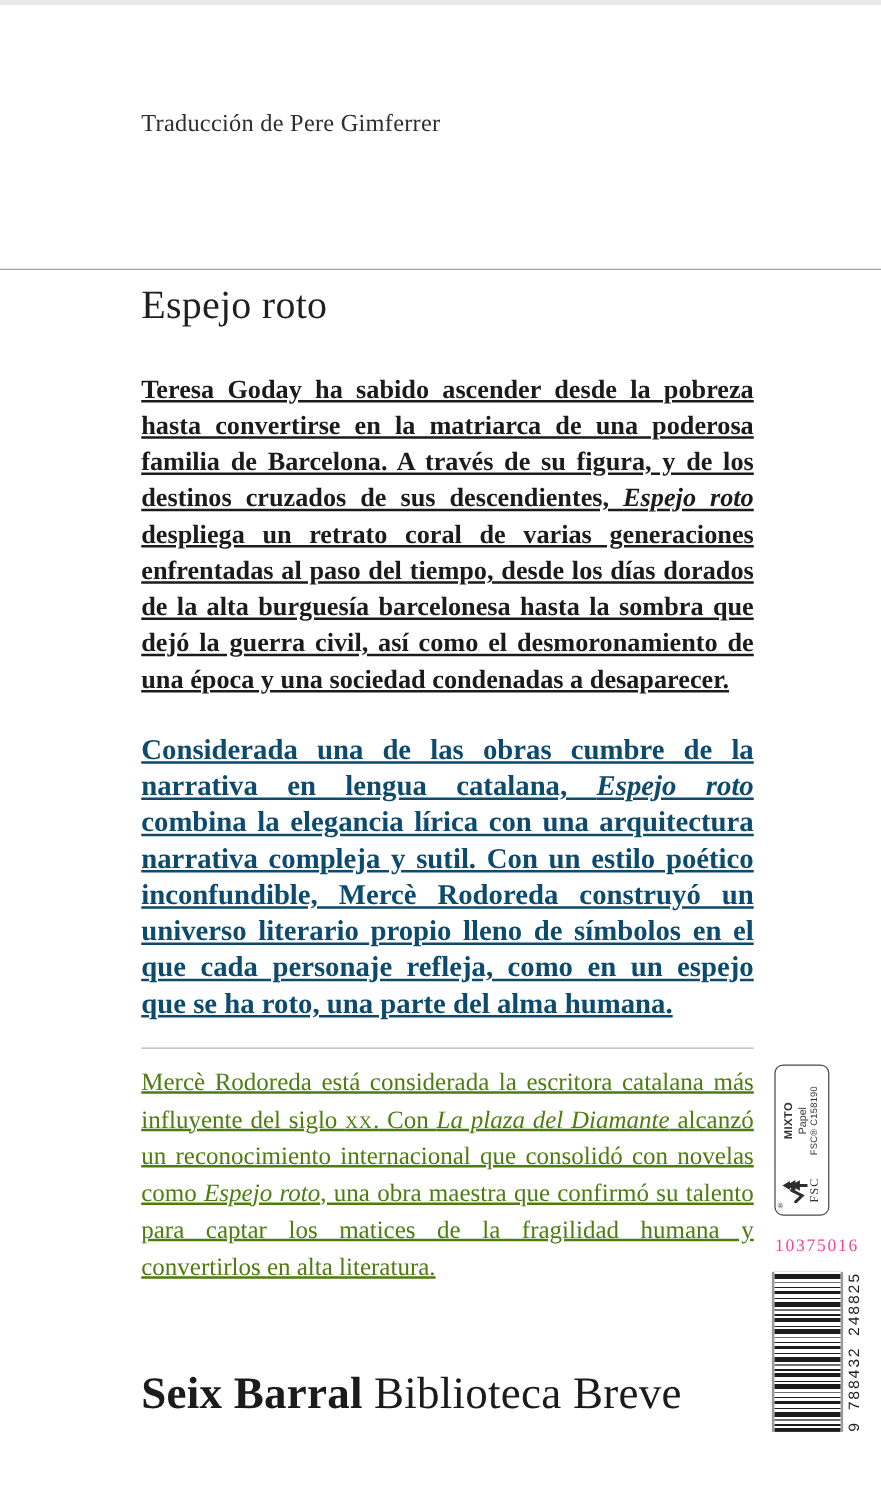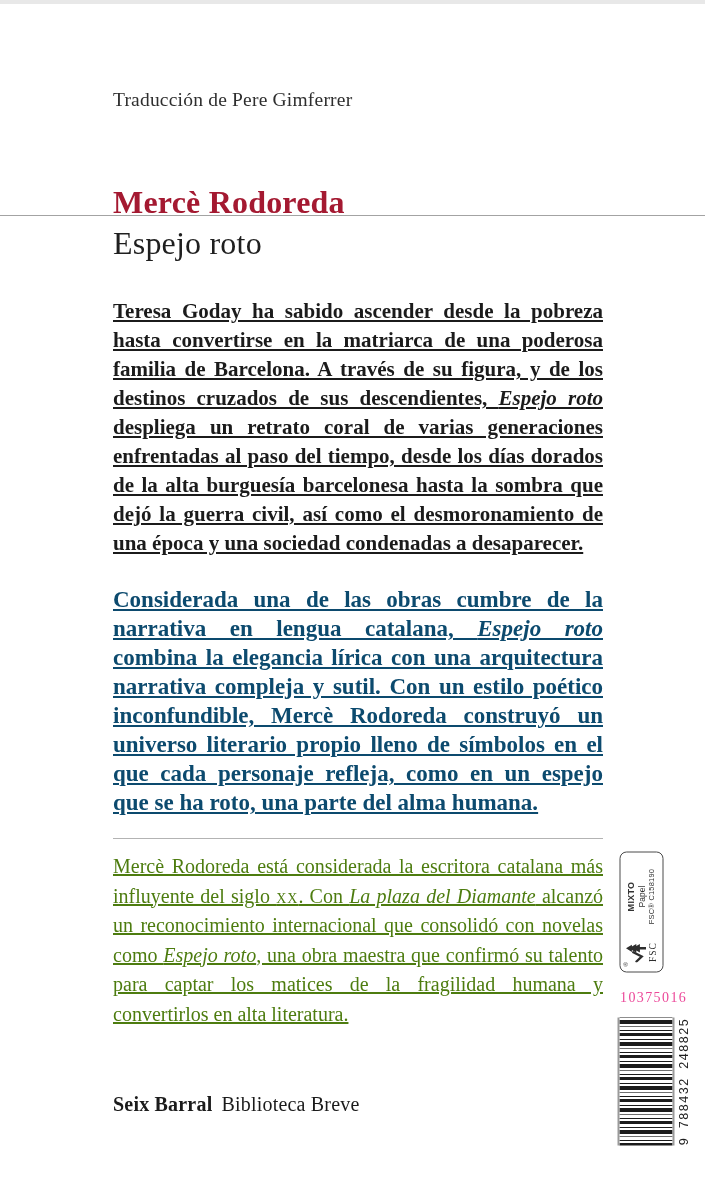--- a/index.html
+++ b/index.html
@@ -93,34 +93,33 @@
     box-sizing:border-box;
   }
   .barcode-num{
     margin-top:3px;
     font-family:"Liberation Mono",monospace;
     font-size:12.5px;letter-spacing:1px;color:#1f1f1f;white-space:nowrap;
   }
   
   .publisher{
     position:absolute;left:113px;top:1089px;
-    font-size:20px;color:#1b1b1b;letter-spacing:.2px;
+    font-size:36px;color:#1b1b1b;letter-spacing:.2px;
   }
   .publisher .imprint{font-weight:700;}
   .publisher .collection{font-weight:400;margin-left:9px;}
 </style>
 </head>
 <body>
 
 <div class="page">
 
   <div class="translator">Traducción de Pere Gimferrer</div>
 
   <div class="rule-full"></div>
-  <div class="author">Mercè Rodoreda</div>
   <div class="booktitle">Espejo roto</div>
 
   <div class="copy">
     <p class="p-lead"><span>Teresa Goday ha sabido ascender desde la pobreza hasta convertirse en la matriarca de una poderosa familia de Barcelona. A través de su figura, y de los destinos cruzados de sus descendientes, </span><span class="it">Espejo roto</span><span> despliega un retrato coral de varias generaciones enfrentadas al paso del tiempo, desde los días dorados de la alta burguesía barcelonesa hasta la sombra que dejó la guerra civil, así como el desmoronamiento de una época y una sociedad condenadas a desaparecer.</span></p>
     <p class="p-red"><span>Considerada una de las obras cumbre de la narrativa en lengua catalana, </span><span class="it">Espejo roto</span><span> combina la elegancia lírica con una arquitectura narrativa compleja y sutil. Con un estilo poético inconfundible, Mercè Rodoreda construyó un universo literario propio lleno de símbolos en el que cada personaje refleja, como en un espejo que se ha roto, una parte del alma humana.</span></p>
     <div class="divider"></div>
     <p class="p-bio"><span>Mercè Rodoreda está considerada la escritora catalana más influyente del siglo </span><span class="sc">xx</span><span>. Con </span><span class="it">La plaza del Diamante</span><span> alcanzó un reconocimiento internacional que consolidó con novelas como </span><span class="it">Espejo roto</span><span>, una obra maestra que confirmó su talento para captar los matices de la fragilidad humana y convertirlos en alta literatura.</span></p>
   </div>
 
   <div class="fsc-wrap">

